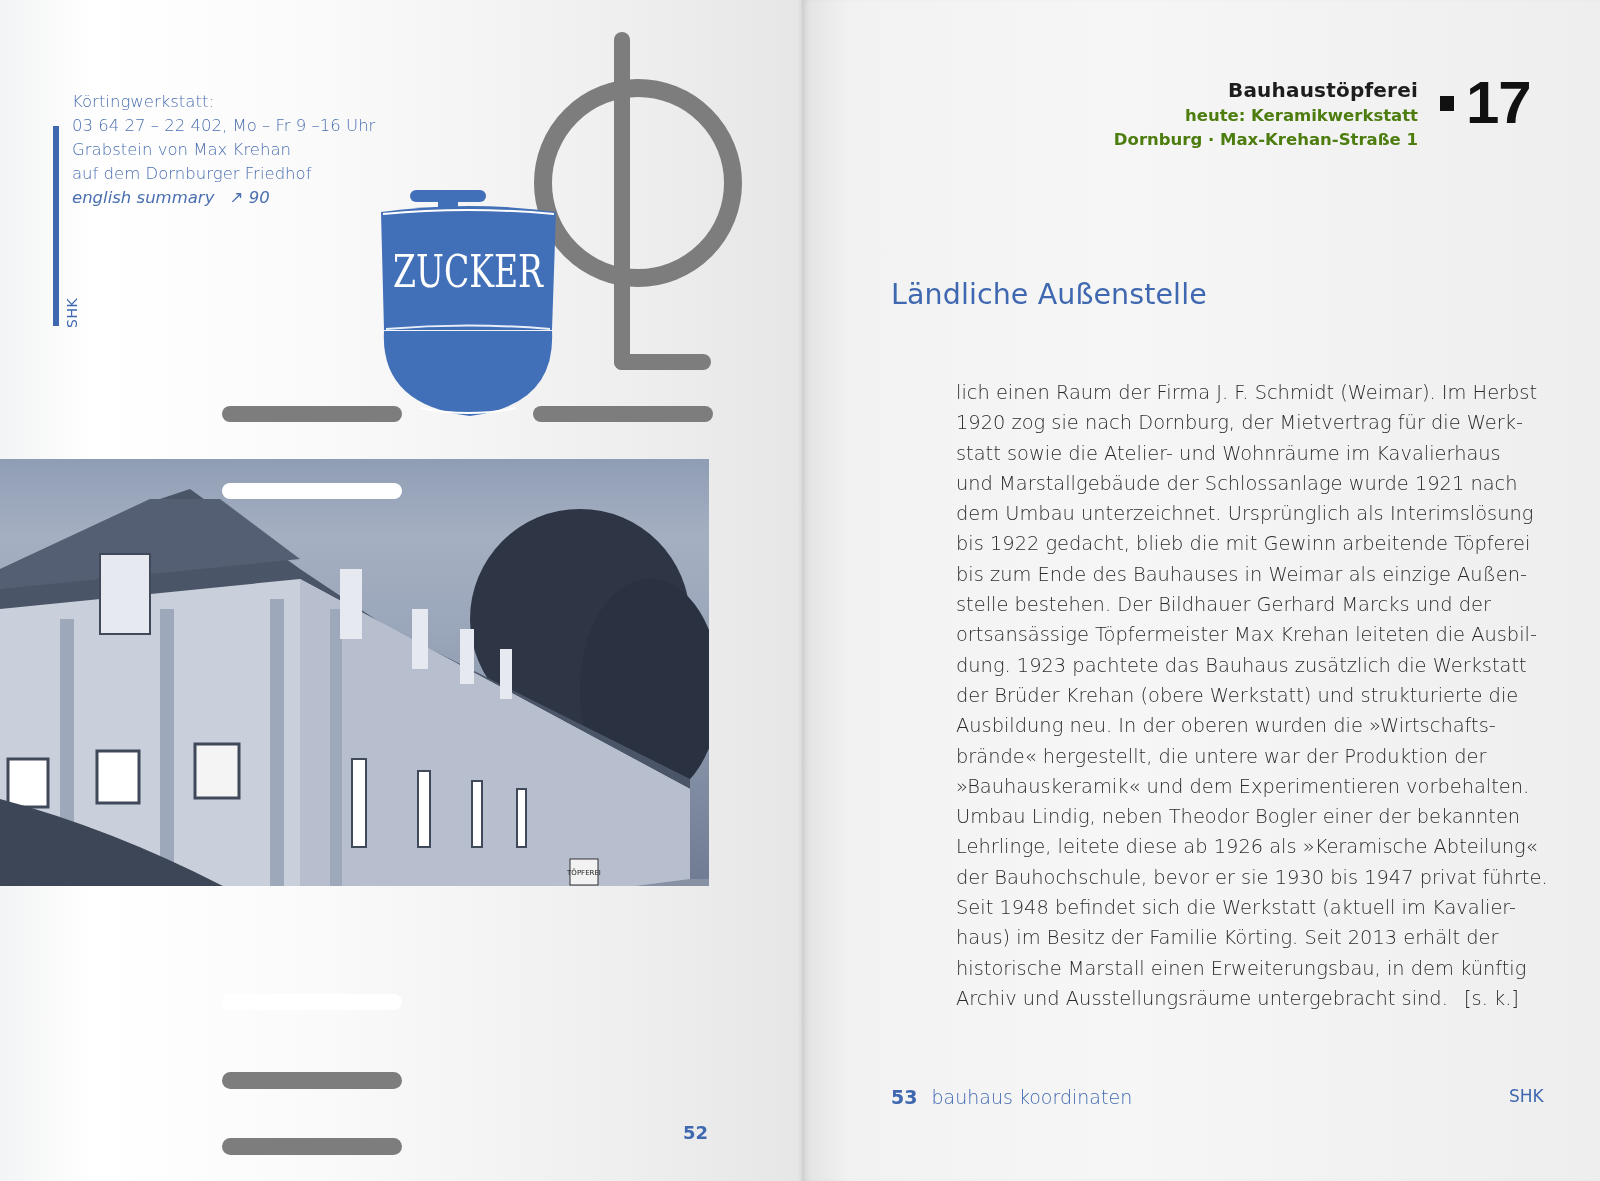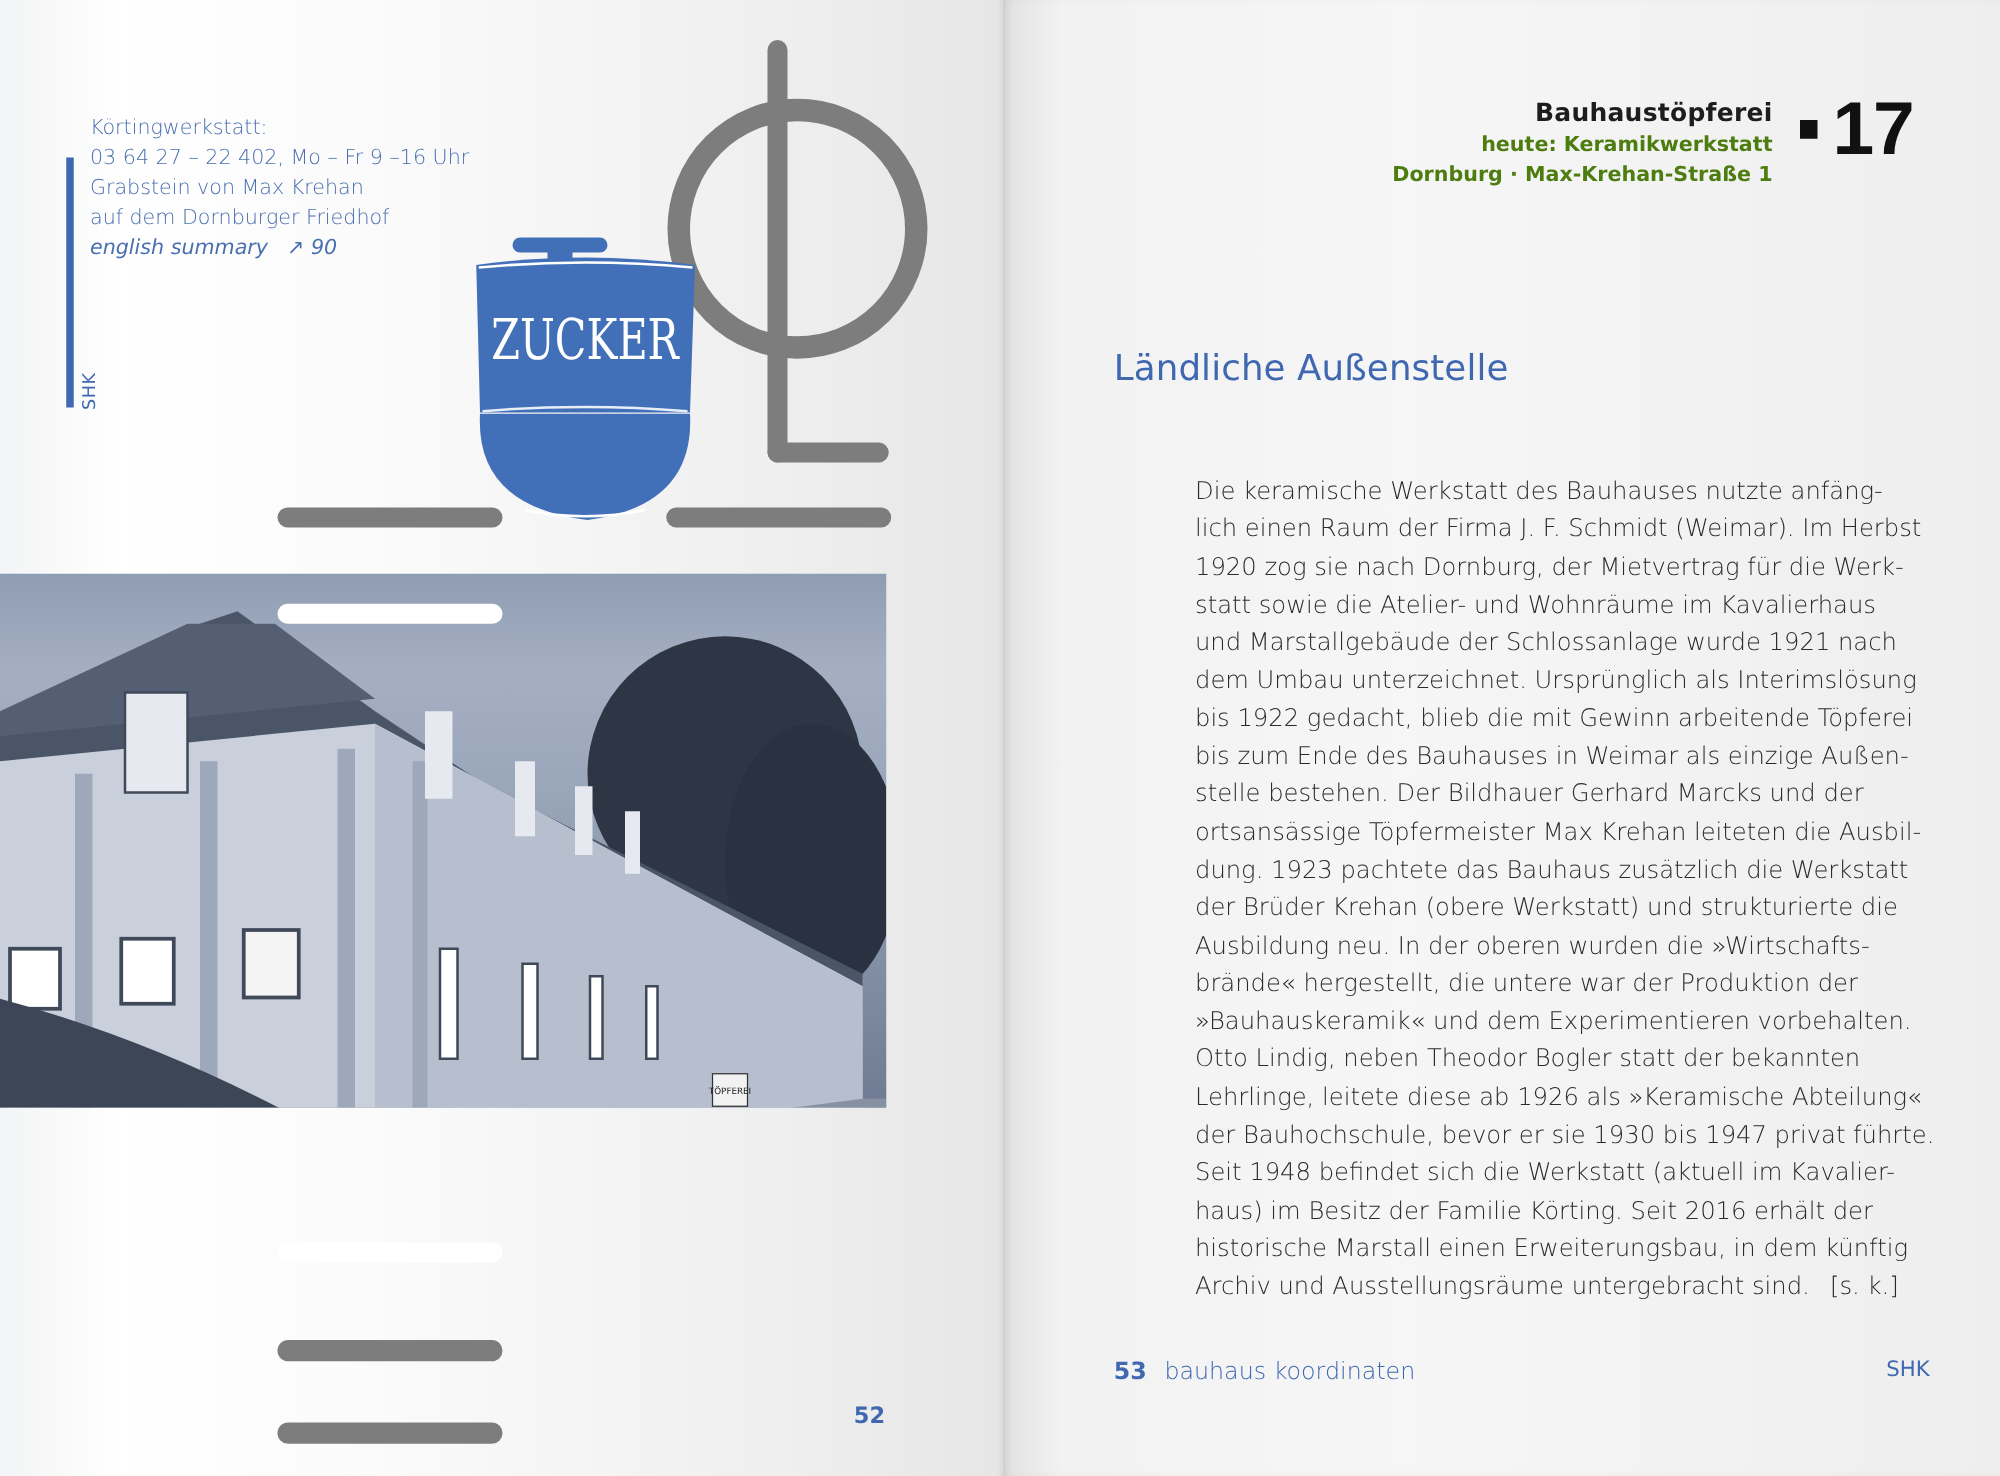--- a/index.html
+++ b/index.html
@@ -204,40 +204,39 @@
     <div class="head-title">Bauhaustöpferei</div>
     <div class="head-sub">heute: Keramikwerkstatt</div>
     <div class="head-sub">Dornburg · Max-Krehan-Straße 1</div>
   </div>
   <div class="entry-marker"></div>
   <div class="entry-num">17</div>
 
   <div class="section-title">Ländliche Außenstelle</div>
 
   <div class="body-text">
-    <span class="line">Die keramische Werkstatt des Bauhauses nutzte anfäng-</span>
     <span class="line">lich einen Raum der Firma J. F. Schmidt (Weimar). Im Herbst</span>
     <span class="line">1920 zog sie nach Dornburg, der Mietvertrag für die Werk-</span>
     <span class="line">statt sowie die Atelier- und Wohnräume im Kavalierhaus</span>
     <span class="line">und Marstallgebäude der Schlossanlage wurde 1921 nach</span>
     <span class="line">dem Umbau unterzeichnet. Ursprünglich als Interimslösung</span>
     <span class="line">bis 1922 gedacht, blieb die mit Gewinn arbeitende Töpferei</span>
     <span class="line">bis zum Ende des Bauhauses in Weimar als einzige Außen-</span>
     <span class="line">stelle bestehen. Der Bildhauer Gerhard Marcks und der</span>
     <span class="line">ortsansässige Töpfermeister Max Krehan leiteten die Ausbil-</span>
     <span class="line">dung. 1923 pachtete das Bauhaus zusätzlich die Werkstatt</span>
     <span class="line">der Brüder Krehan (obere Werkstatt) und strukturierte die</span>
     <span class="line">Ausbildung neu. In der oberen wurden die »Wirtschafts-</span>
     <span class="line">brände« hergestellt, die untere war der Produktion der</span>
     <span class="line">»Bauhauskeramik« und dem Experimentieren vorbehalten.</span>
-    <span class="line">Otto Lindig, neben Theodor Bogler statt der bekannten</span>
+    <span class="line">Umbau Lindig, neben Theodor Bogler einer der bekannten</span>
     <span class="line">Lehrlinge, leitete diese ab 1926 als »Keramische Abteilung«</span>
     <span class="line">der Bauhochschule, bevor er sie 1930 bis 1947 privat führte.</span>
     <span class="line">Seit 1948 befindet sich die Werkstatt (aktuell im Kavalier-</span>
-    <span class="line">haus) im Besitz der Familie Körting. Seit 2016 erhält der</span>
+    <span class="line">haus) im Besitz der Familie Körting. Seit 2013 erhält der</span>
     <span class="line">historische Marstall einen Erweiterungsbau, in dem künftig</span>
     <span class="line">
       <span>Archiv und Ausstellungsräume untergebracht sind.</span>
       <span class="sign">[s. k.]</span>
     </span>
   </div>
 
   <div class="footer-right">
     <span class="num">53</span>
     <span class="title">bauhaus koordinaten</span>

